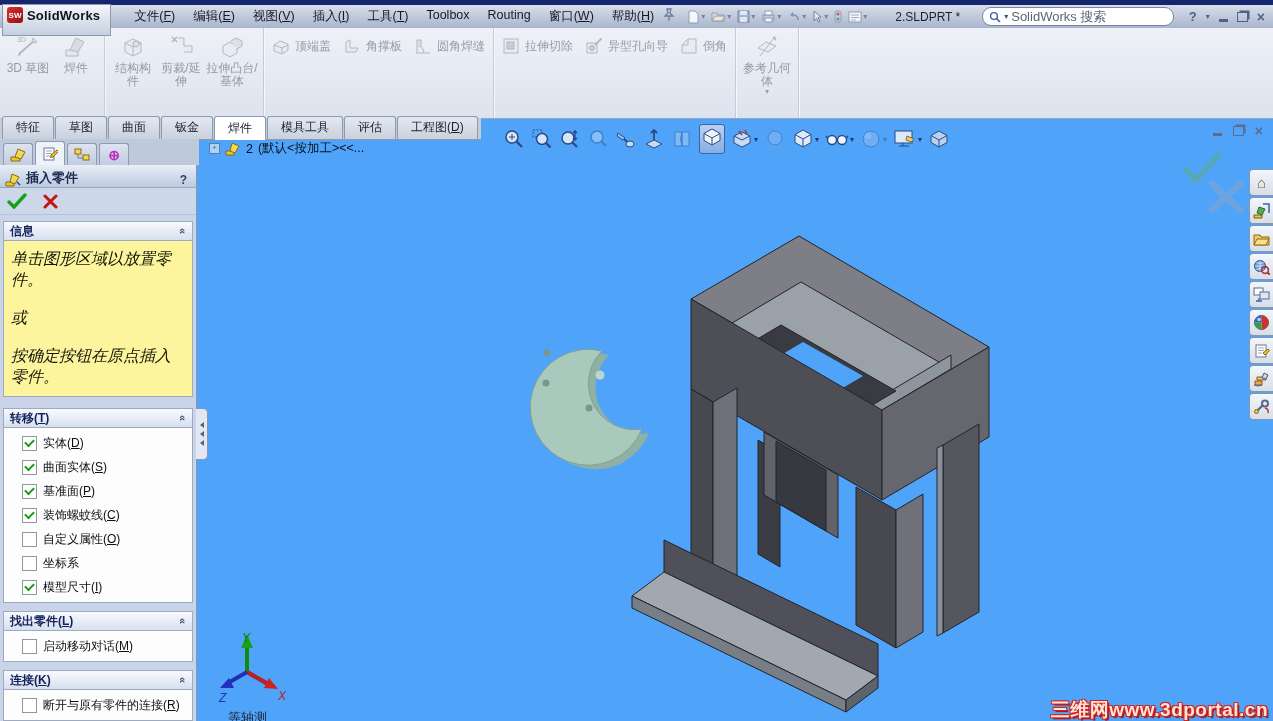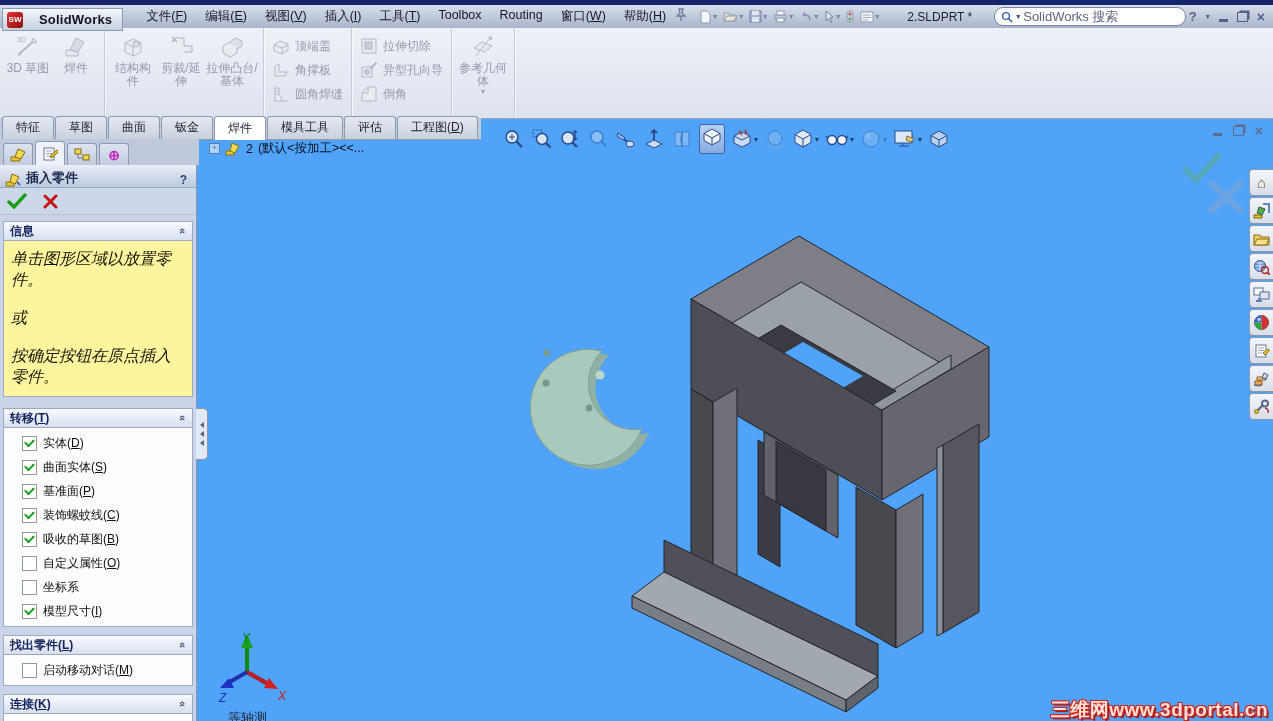--- a/index.html
+++ b/index.html
@@ -4,22 +4,22 @@
 <style>
   html,body{margin:0;padding:0;background:#333;}
   .screen{position:relative;width:1273px;height:721px;overflow:hidden;
     background:#4fa4fa;font-family:"Liberation Sans",sans-serif;
     -webkit-font-smoothing:antialiased;}
 
   
   .titlebar{position:absolute;left:0;top:0;width:100%;height:28px;
     background:linear-gradient(180deg,#16266c 0px,#16266c 5px,#d8dfeb 5px,#aab5cc 100%);
     display:flex;align-items:center;z-index:50;}
-  .logoblock{margin-left:2px;margin-top:11px;height:21px;display:flex;align-items:center;gap:16px;
-    padding:0 10px 0 4px;background:linear-gradient(#f4f7fb,#c5cfdf);border:1px solid #8d99b0;}
+  .logoblock{margin-left:2px;margin-top:11px;height:21px;display:flex;align-items:center;gap:4px;
+    padding:0 10px 9px 4px;background:linear-gradient(#f4f7fb,#c5cfdf);border:1px solid #8d99b0;}
   .swcube{width:16px;height:16px;background:linear-gradient(135deg,#e03030,#901010);border-radius:3px;
     color:#fff;font-size:8px;font-weight:bold;display:flex;align-items:center;justify-content:center;}
   .appname{font-size:13px;font-weight:bold;color:#10141f;letter-spacing:.2px;}
   .menus{display:flex;margin-left:14px;margin-top:5px;}
   .menu-item{padding:2px 9px;font-size:12.5px;color:#15192a;cursor:default;}
   .pin-icon{margin-top:5px;opacity:.8;}
   .qat{display:flex;align-items:center;gap:2px;margin-left:10px;margin-top:5px;}
   .qbtn{display:flex;align-items:center;gap:1px;padding:1px 2px;opacity:.85;}
   .qbtn .dd{font-size:8px;color:#6a7694;}
   .docname{margin-left:26px;margin-top:5px;font-size:12px;color:#1a2030;}
@@ -35,21 +35,21 @@
   .ico-close{font-size:14px;font-weight:bold;line-height:10px;}
 
   
   .ribbon{position:absolute;left:0;top:28px;width:100%;height:90px;
     background:linear-gradient(#eef1f7,#dde3ee);border-bottom:1px solid #99a3b8;z-index:40;
     display:flex;align-items:stretch;}
   .rgroup{display:flex;align-items:flex-start;padding:4px 4px 2px 4px;border-right:1px solid #c5cbd8;box-shadow:1px 0 0 #f6f8fb;}
   .rbtn-lg{width:46px;display:flex;flex-direction:column;align-items:center;text-align:center;
     font-size:12px;line-height:13px;color:#959ca8;padding:2px 1px;}
   .rbtn-lg svg{margin-bottom:2px;}
-  .rcol{display:flex;flex-direction:column;justify-content:flex-start;gap:4px;padding-top:4px;}
+  .rcol{display:flex;flex-direction:row;justify-content:flex-start;gap:4px;padding-top:4px;}
   .rbtn-sm{display:flex;align-items:center;gap:5px;font-size:12px;color:#959ca8;height:20px;padding:0 4px;}
   .refgeo{position:relative;}
   .refgeo .dd{position:absolute;bottom:-8px;left:50%;transform:translateX(-50%);font-size:8px;color:#9aa2b0;}
 
   
   .cmdtabs{position:absolute;left:0;top:118px;height:20px;display:flex;align-items:flex-end;
     background:#c3ccda;padding:1px 2px 0 2px;z-index:41;border-bottom:1px solid #8e9ab0;}
   .cmdtab{margin-right:1px;padding:2px 13px 3px 13px;font-size:12px;color:#1c2232;
     background:linear-gradient(#e4e9f0,#c9d1dd);border:1px solid #8e9ab0;border-bottom:none;
     border-radius:3px 3px 0 0;white-space:nowrap;}
@@ -405,24 +405,20 @@
           </div>
         <div class="row">
             <span class="cb on"></span>
             <span>基准面(<u>P</u>)</span>
           </div>
         <div class="row">
             <span class="cb on"></span>
             <span>装饰螺蚊线(<u>C</u>)</span>
           </div>
         <div class="row">
-            <span class="cb on"></span>
-            <span>吸收的草图(<u>B</u>)</span>
-          </div>
-        <div class="row">
             <span class="cb"></span>
             <span>自定义属性(<u>O</u>)</span>
           </div>
         <div class="row">
             <span class="cb"></span>
             <span>坐标系</span>
           </div>
         <div class="row">
             <span class="cb on"></span>
             <span>模型尺寸(<u>I</u>)</span>

